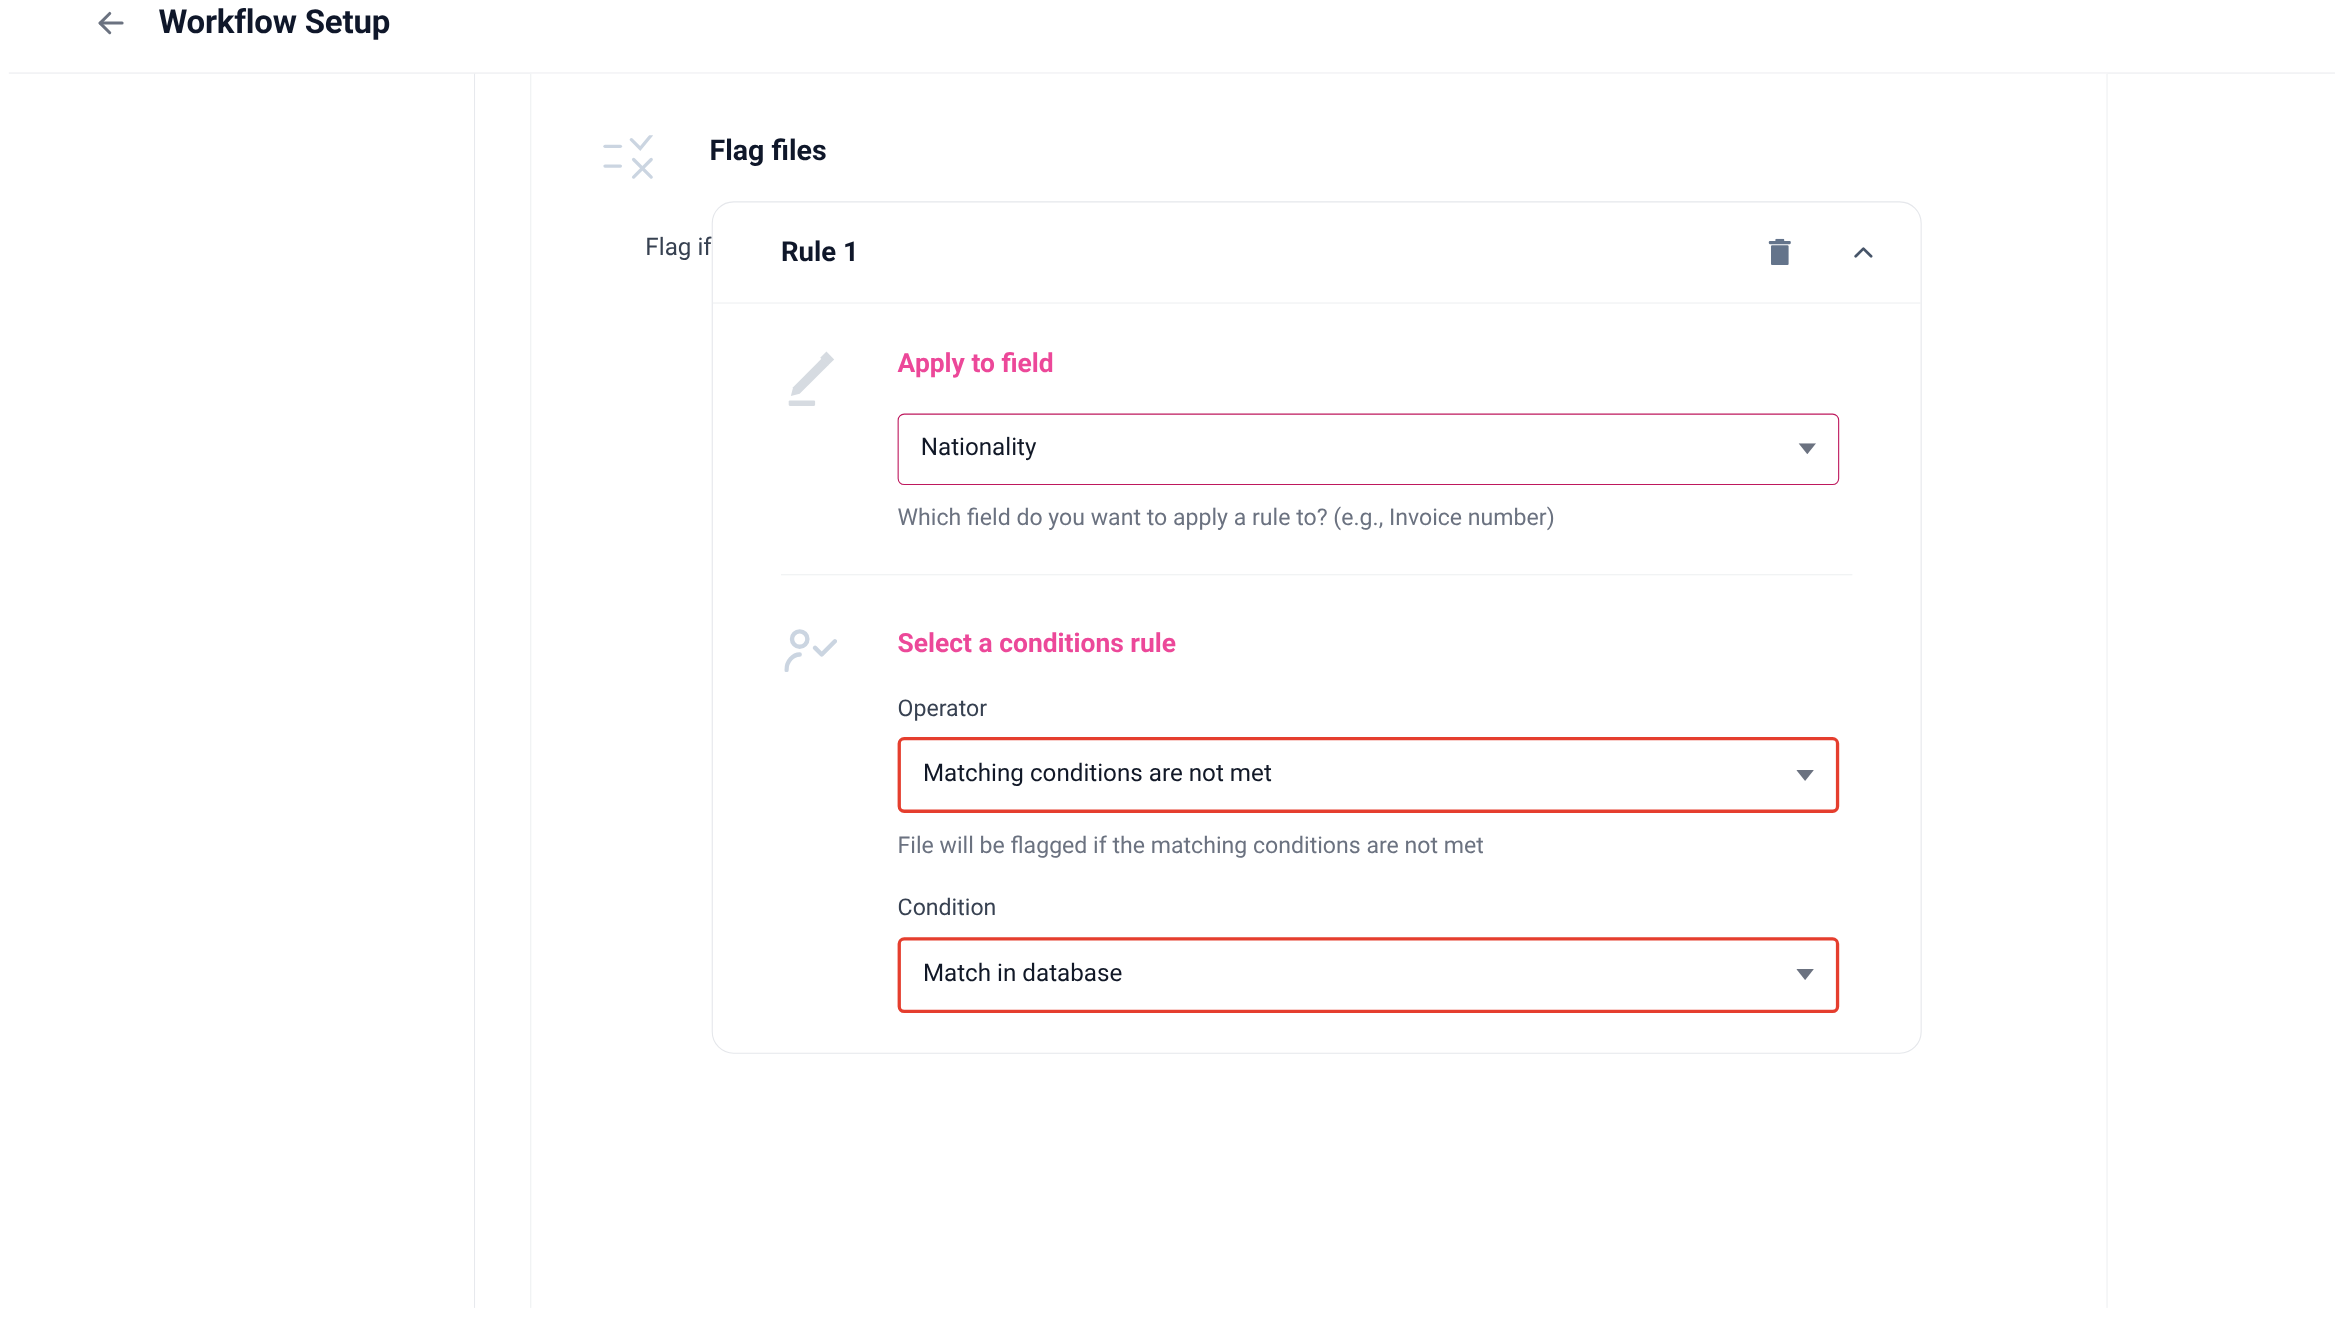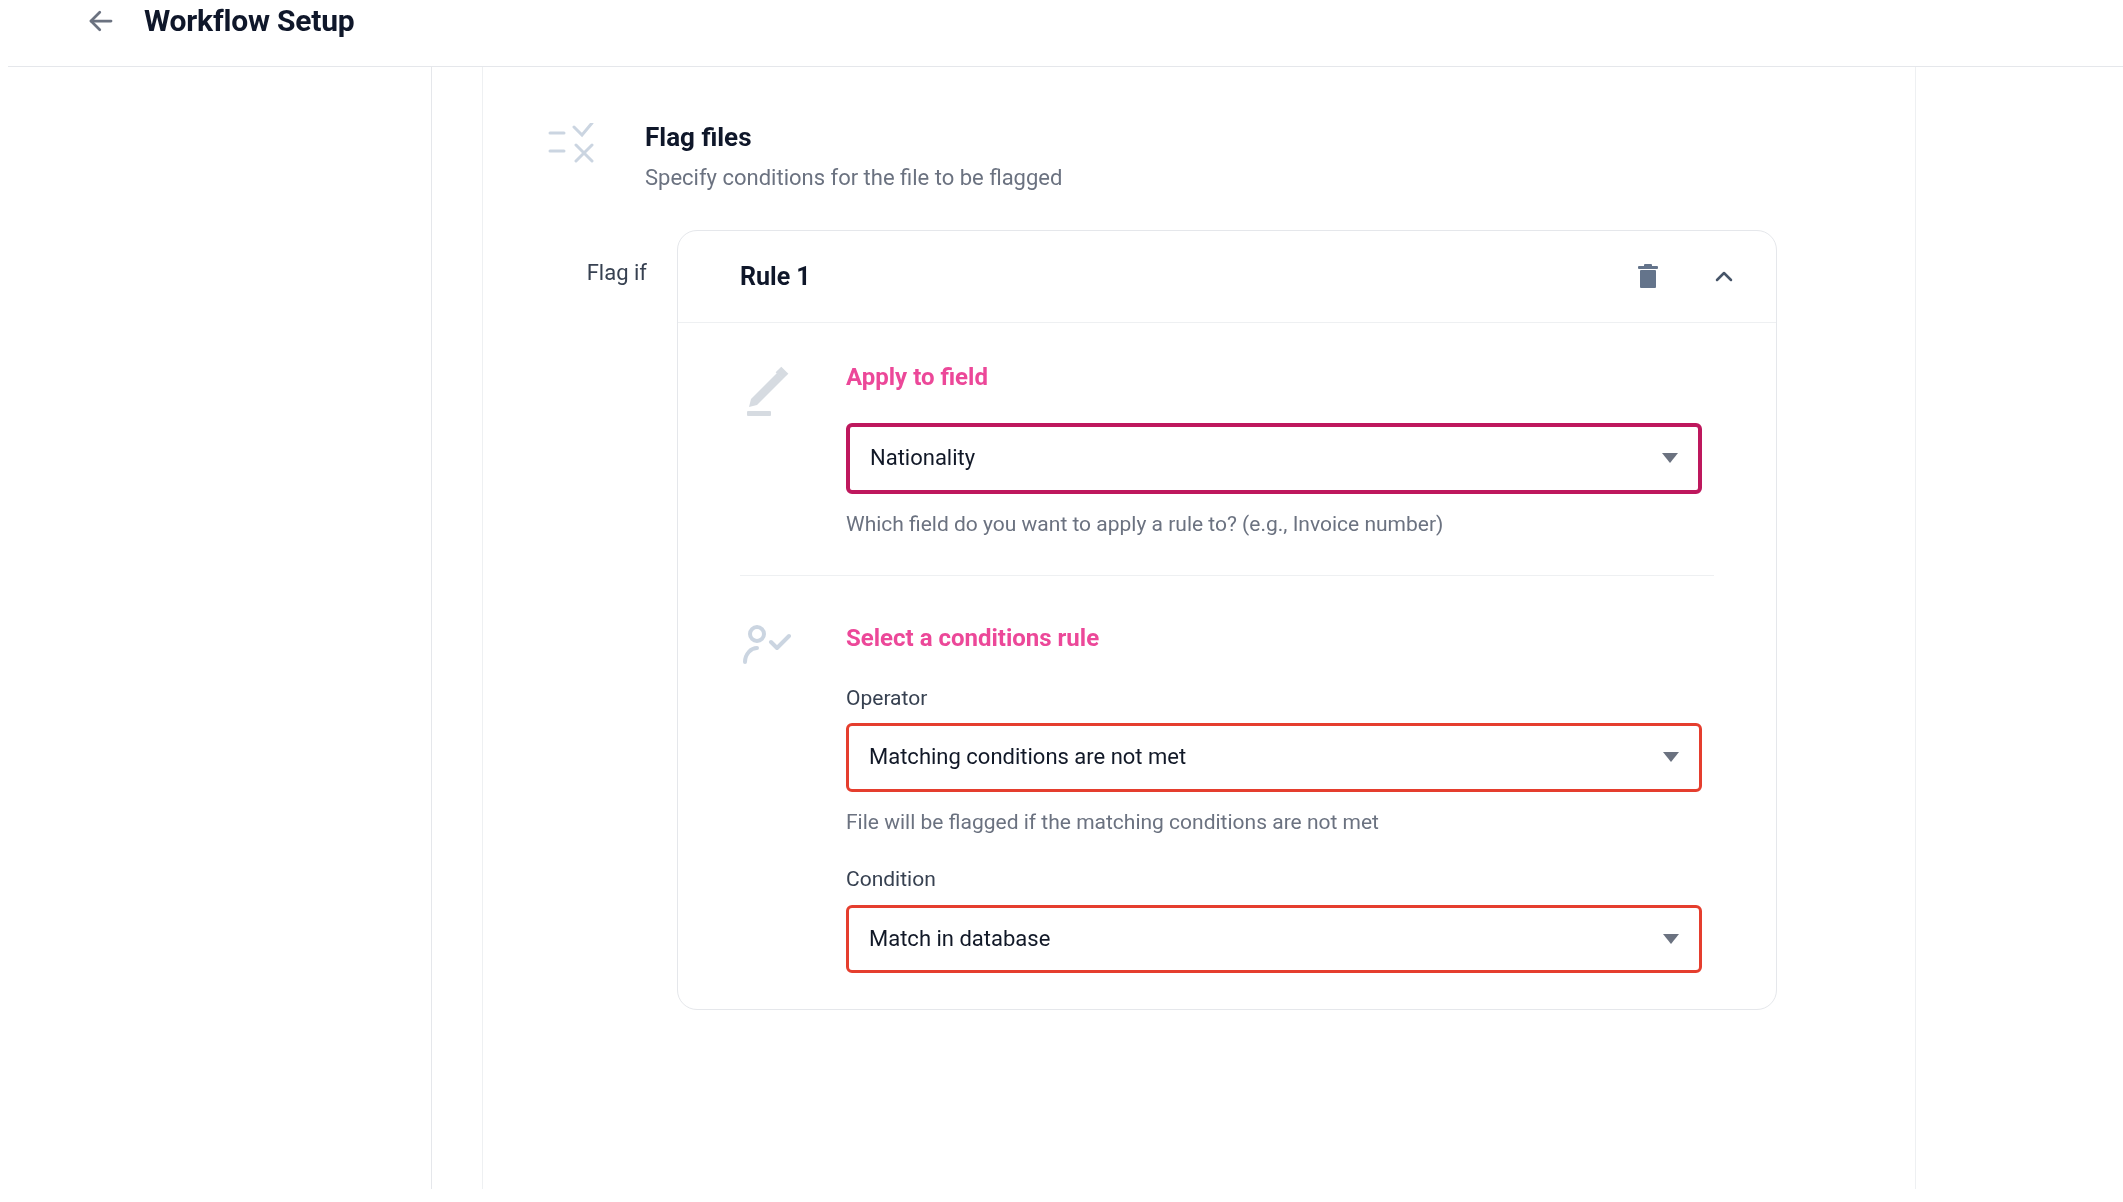--- a/index.html
+++ b/index.html
@@ -86,22 +86,21 @@
     }
     .section-desc {
       font-size: 22px;
       color: #6b7280;
     }
 
     
     .flagif-row {
       display: flex;
       align-items: flex-start;
-      gap: 30px;
-      margin-top: 36px;
+      margin-top: 20px;
     }
     .flagif-label {
       width: 70px;
       text-align: right;
       font-size: 22px;
       color: #374151;
       padding-top: 28px;
       margin-left: 30px;
     }
 
@@ -169,21 +168,21 @@
       font-size: 24px;
       font-weight: 700;
       color: #ec4899;
       margin-bottom: 28px;
     }
 
     
     .select {
       width: 100%;
       max-width: 856px;
-      border: 4px solid #be185d;
+      border: 1px solid #be185d;
       border-radius: 6px;
       padding: 16px 20px;
       font-size: 22px;
       color: #111827;
       display: flex;
       align-items: center;
       justify-content: space-between;
       background: #fff;
       cursor: pointer;
     }
@@ -237,21 +236,20 @@
             <svg width="48" height="40" viewBox="0 0 48 40" fill="none" stroke="#cbd5e1" stroke-width="3" stroke-linecap="round">
               <line x1="2" y1="10" x2="16" y2="10"></line>
               <line x1="2" y1="28" x2="16" y2="28"></line>
               <polyline points="26 4 34 12 44 0" stroke="#cbd5e1"></polyline>
               <line x1="28" y1="22" x2="44" y2="38"></line>
               <line x1="44" y1="22" x2="28" y2="38"></line>
             </svg>
           </span>
           <div class="section-titles">
             <h2>Flag files</h2>
-            <p class="section-desc">Specify conditions for the file to be flagged</p>
           </div>
         </div>
 
         <div class="flagif-row">
           <div class="flagif-label">Flag if</div>
 
           <div class="rule-card">
             <div class="rule-header">
               <div class="rule-title">Rule 1</div>
               <div class="rule-actions">

